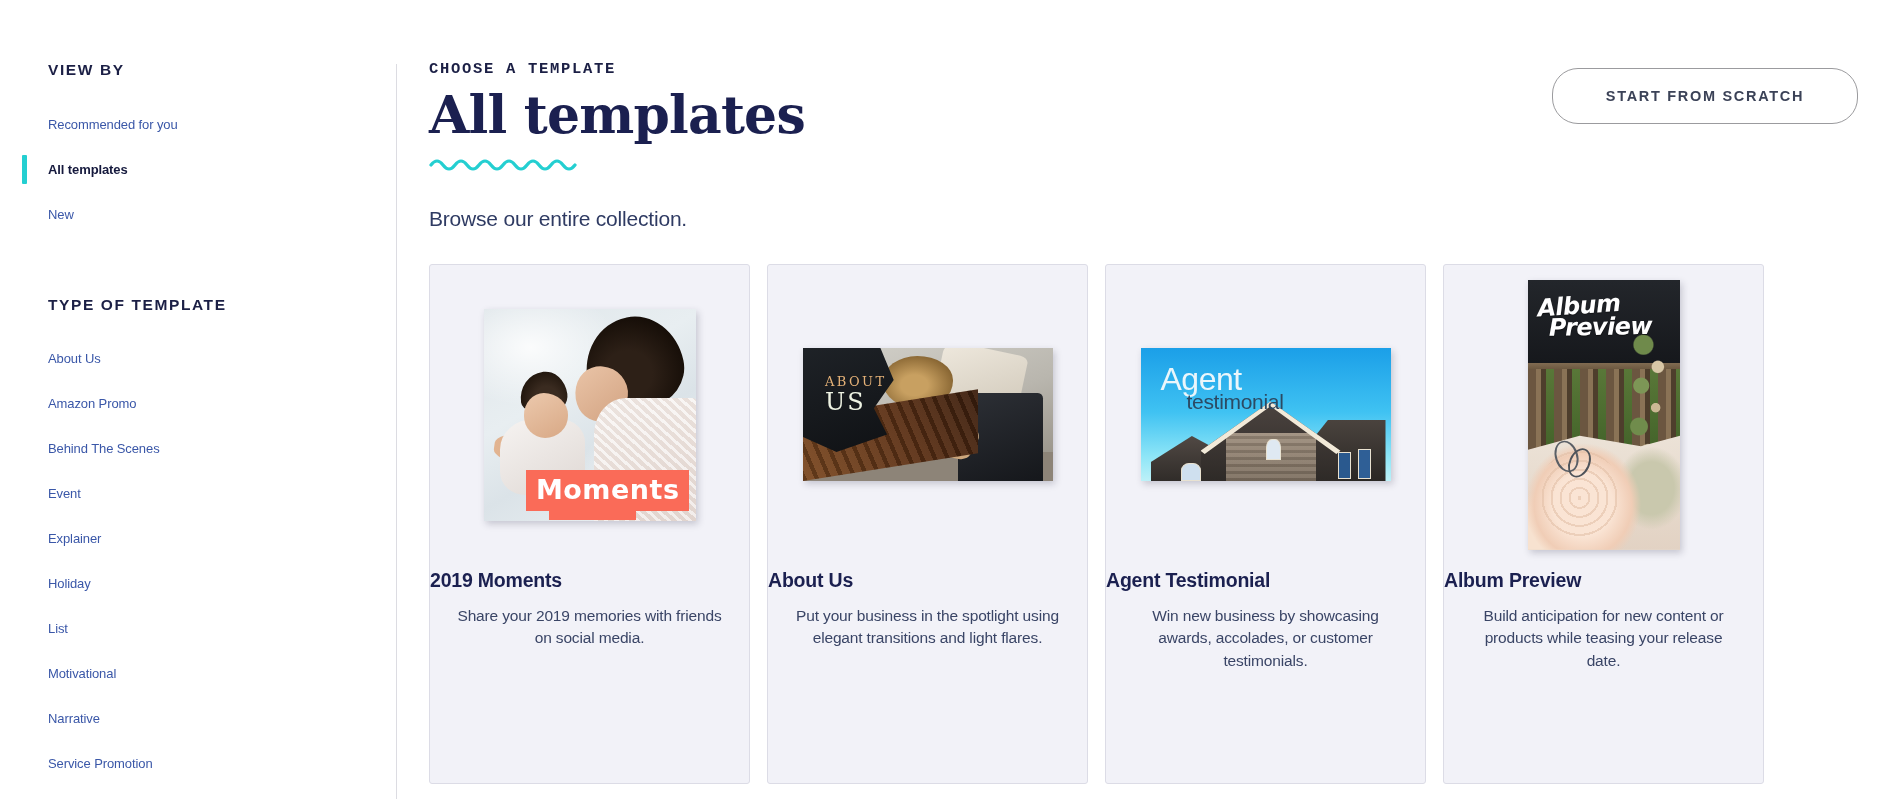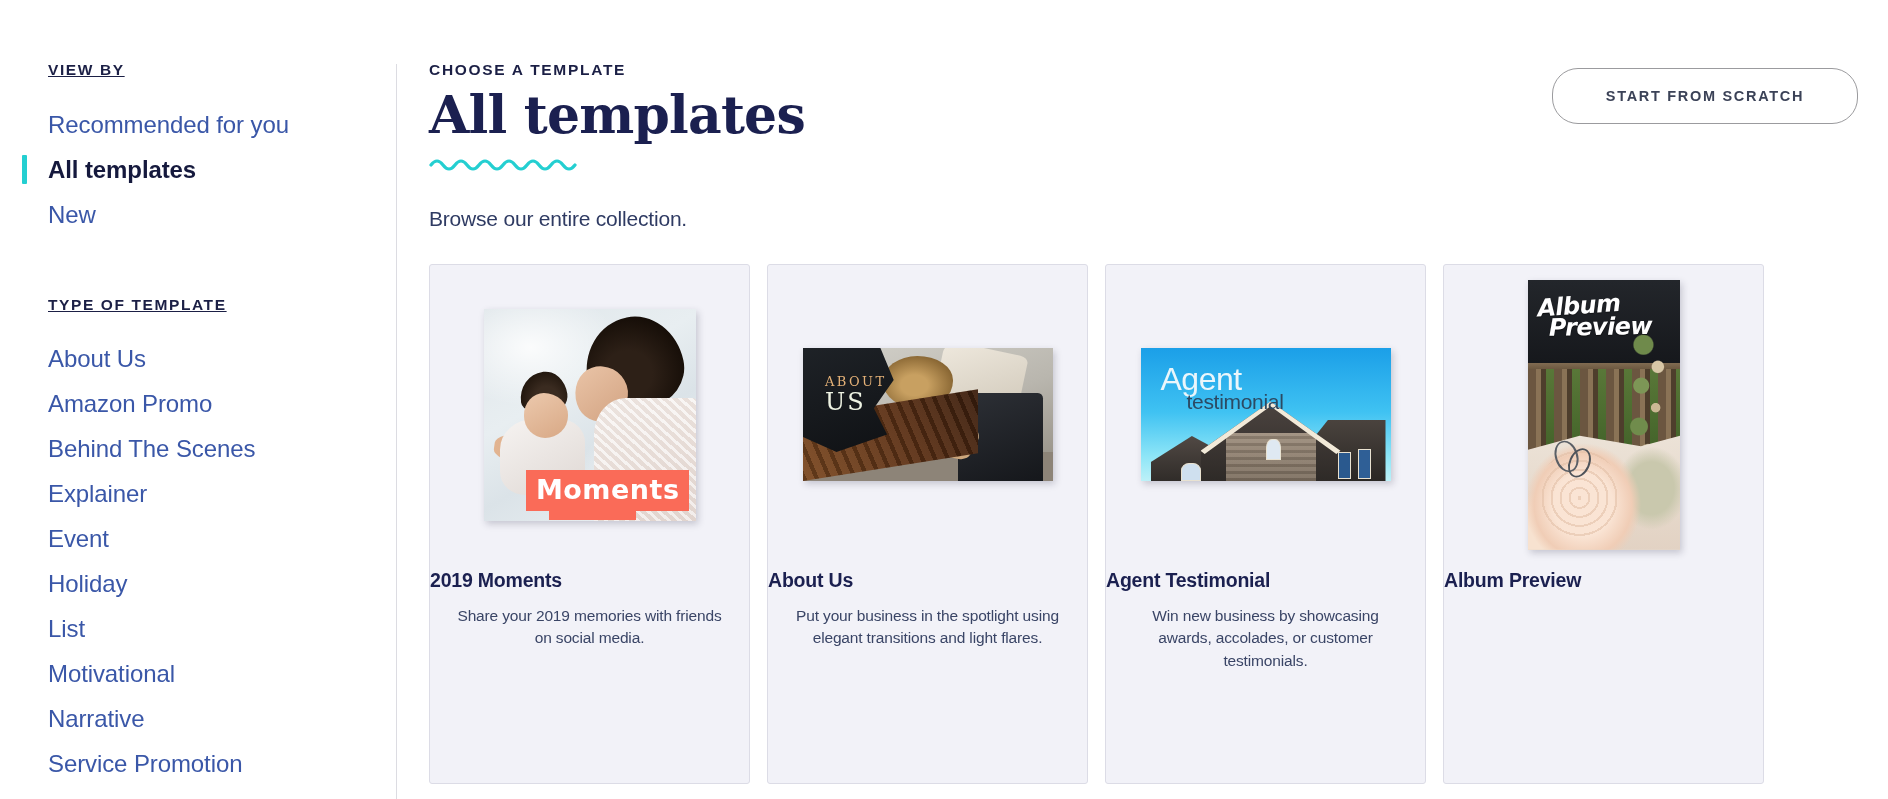--- a/index.html
+++ b/index.html
@@ -43,26 +43,25 @@
   .side-group.second { margin-top: 60px; }
 
   .side-heading {
     font-size: 15.5px;
     font-weight: bold;
     letter-spacing: 1.6px;
     color: #1b1f45;
     padding-left: 48px;
     margin-bottom: 24px;
     line-height: 1;
-    text-decoration: underline;
   }
 
   .side-item {
     position: relative;
-    font-size: 24px;
+    font-size: 13px;
     line-height: 45px;
     height: 45px;
     color: #3a57a8;
     padding-left: 48px;
     cursor: pointer;
     white-space: nowrap;
     letter-spacing: -0.1px;
   }
   .side-item.active {
     color: #15193d;
@@ -88,20 +87,21 @@
   }
 
   .main-inner { padding-left: 32px; padding-right: 30px; }
 
   .eyebrow {
     font-size: 15.5px;
     font-weight: bold;
     letter-spacing: 1.7px;
     color: #1b1f45;
     line-height: 1;
+    font-family: Liberation Mono, monospace;
   }
 
   .page-title {
     font-family: "DejaVu Serif", "Liberation Serif", serif;
     font-size: 52px;
     font-weight: bold;
     color: #1b2050;
     letter-spacing: -0.8px;
     line-height: 1.1;
     margin-top: 8px;
@@ -446,24 +446,24 @@
       <div class="side-item">
         <span>About Us</span>
       </div>
       <div class="side-item">
         <span>Amazon Promo</span>
       </div>
       <div class="side-item">
         <span>Behind The Scenes</span>
       </div>
       <div class="side-item">
+        <span>Event</span>
+      </div>
+      <div class="side-item">
         <span>Explainer</span>
-      </div>
-      <div class="side-item">
-        <span>Event</span>
       </div>
       <div class="side-item">
         <span>Holiday</span>
       </div>
       <div class="side-item">
         <span>List</span>
       </div>
       <div class="side-item">
         <span>Motivational</span>
       </div>
@@ -573,18 +573,19 @@
                 <div class="al-ring1"></div>
                 <div class="al-ring2"></div>
                 <div class="al-txt">
                   <span>Album</span>
                   <span class="l2">Preview</span>
                 </div>
               </div>
             </div>
           </div>
           <div class="card-title">Album Preview</div>
+          <div class="card-desc">Build anticipation for new content or products while teasing your release date.</div>
         </div>
 
       </div>
     </div>
   </main>
 </div>
 
 </body></html>

